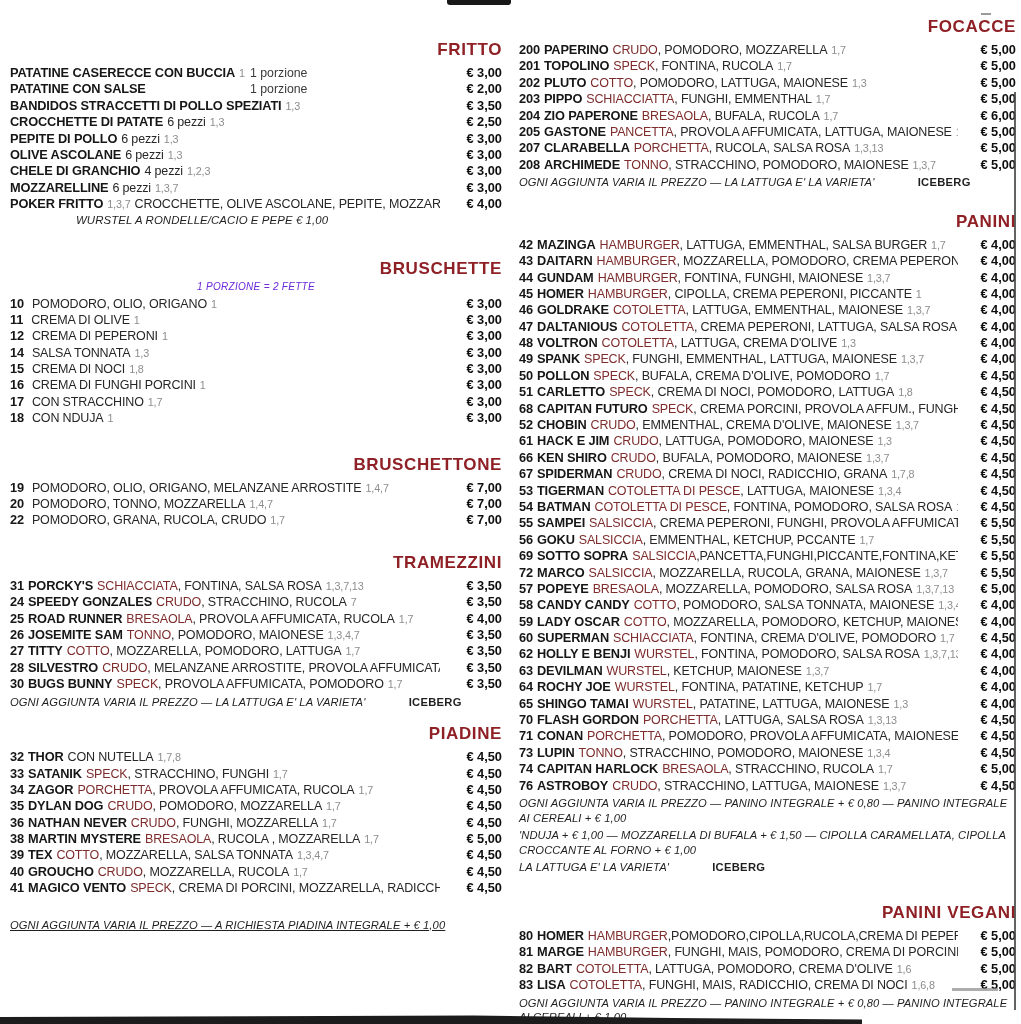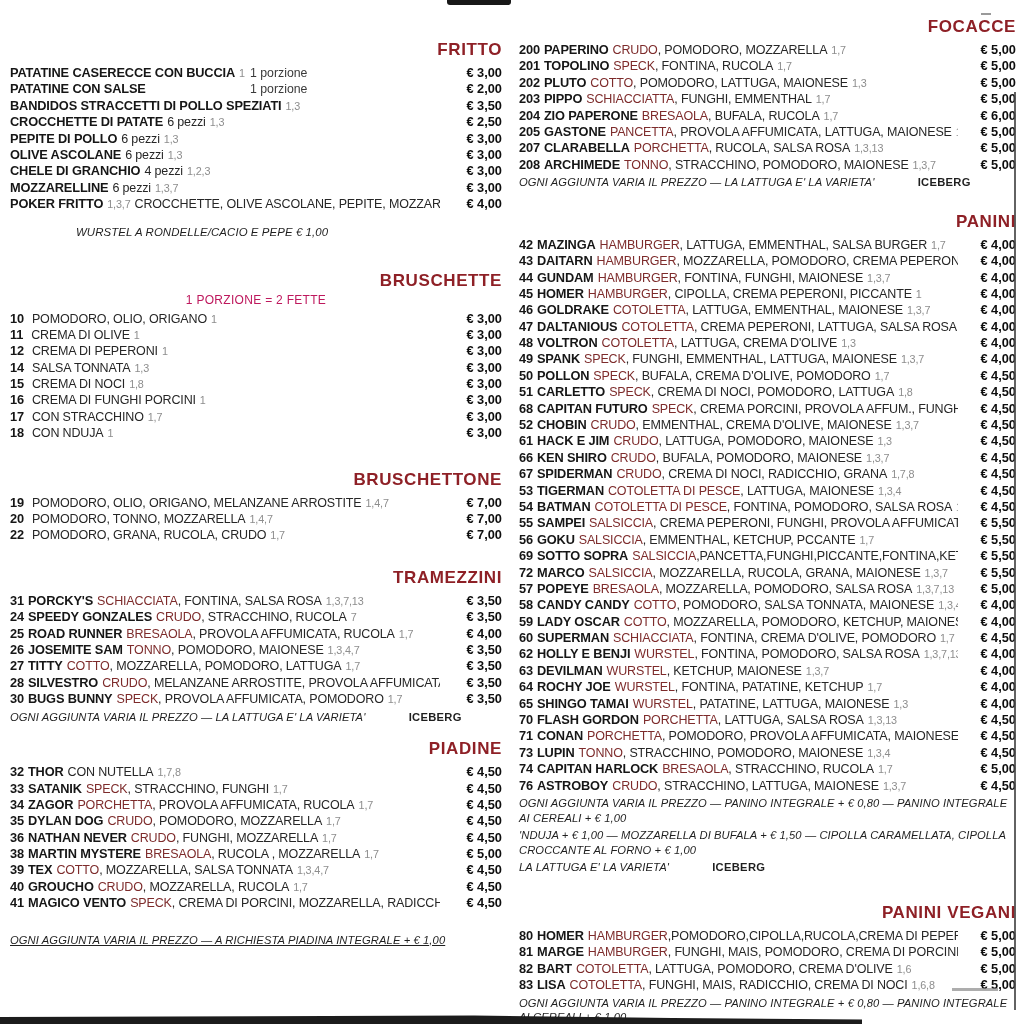--- a/index.html
+++ b/index.html
@@ -21,34 +21,34 @@
   .sec-fritto{margin-top:40px;}
   .sec-bruschette{margin-top:33px;}
   .sec-bruschettone{margin-top:29px;}
   .sec-tramezzini{margin-top:25px;}
   .sec-piadine{margin-top:15px;}
   .sec-focacce{margin-top:17px;}
   .sec-panini{margin-top:22px;}
   .sec-panini-vegani{margin-top:28px;}
   h2{font-size:17px;font-weight:800;text-align:right;color:var(--hdr);
      margin:0 0 4px 0;letter-spacing:.6px;}
-  .subtitle{text-align:center;font-size:12px;color:#be185d;margin:-2px 0 3px 0;letter-spacing:.3px;}
+  .subtitle{text-align:center;font-size:10px;color:#6d28d9;margin:-2px 0 3px 0;letter-spacing:.3px;font-style:italic;}
   .row{display:flex;align-items:baseline;height:16.4px;line-height:16.4px;white-space:nowrap;}
   .main{flex:1;min-width:0;overflow:hidden;letter-spacing:-0.15px;}
   .num{font-weight:800;color:var(--ink);font-size:12.8px;margin-right:4px;}
   .name{font-weight:800;color:var(--ink);font-size:12.8px;}
   .hl{color:var(--hl);font-size:12.5px;margin-left:4px;}
   .pre{color:var(--all);font-size:10.8px;margin-left:4px;}
   .mid{color:var(--mid);font-size:12.5px;}
   .mid.gap{margin-left:4px;}
   .all{color:var(--all);font-size:10.8px;margin-left:4px;}
   .notecol{width:190px;flex:none;color:var(--note);font-size:12.3px;}
   .price{width:62px;flex:none;text-align:right;font-weight:800;font-size:12.8px;color:#0e0e0e;}
   #col-right .price{width:58px;}
-  .subnote{font-style:italic;font-size:11.4px;color:#1f1f1f;margin:14px 0 0 66px;letter-spacing:.1px;}
+  .subnote{font-style:italic;font-size:11.4px;color:#1f1f1f;margin:2px 0 0 66px;letter-spacing:.1px;}
   .footer{font-style:italic;font-size:11.2px;color:#1f1f1f;margin-top:3px;line-height:14.6px;letter-spacing:.1px;}
   .footer strong{font-style:normal;font-weight:800;letter-spacing:.3px;padding-left:40px;}
   .footer.bigger-gap{margin-top:22px;}
   
   .art{position:absolute;pointer-events:none;}
   #art-top-mark{left:447px;top:0;width:64px;height:5px;background:#181818;border-radius:0 0 3px 3px;}
   #art-top-right{left:981px;top:13px;width:10px;height:2px;background:#9a9a9a;}
   #art-right-line{left:1014px;top:92px;width:2px;height:918px;background:#474747;opacity:.85;}
   #art-bottom{left:0;bottom:0;width:862px;height:10px;background:#1c1c1c;
     clip-path:polygon(0 30%,55% 15%,78% 40%,100% 55%,100% 100%,0 100%);}

